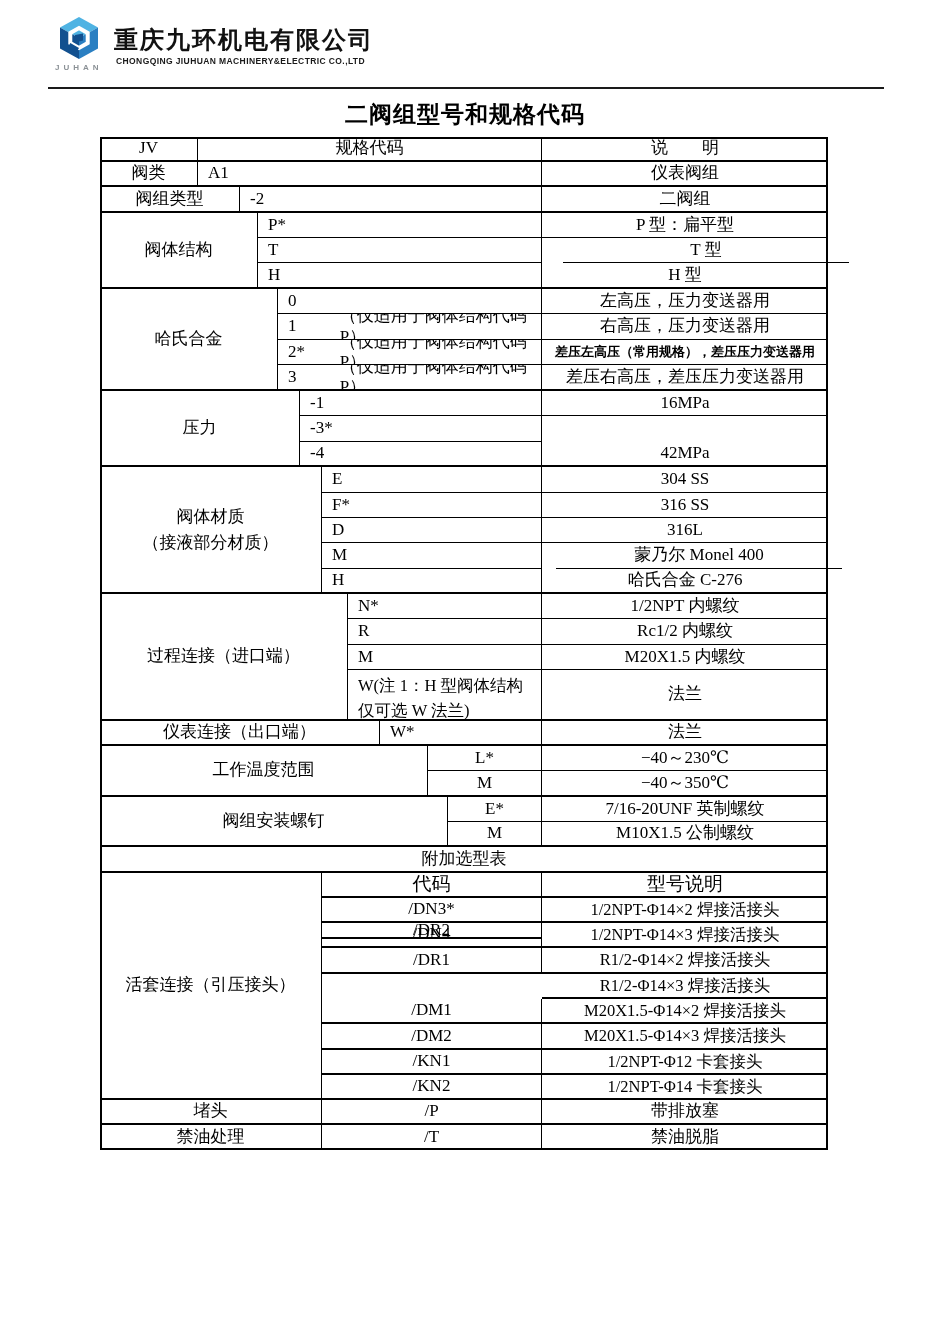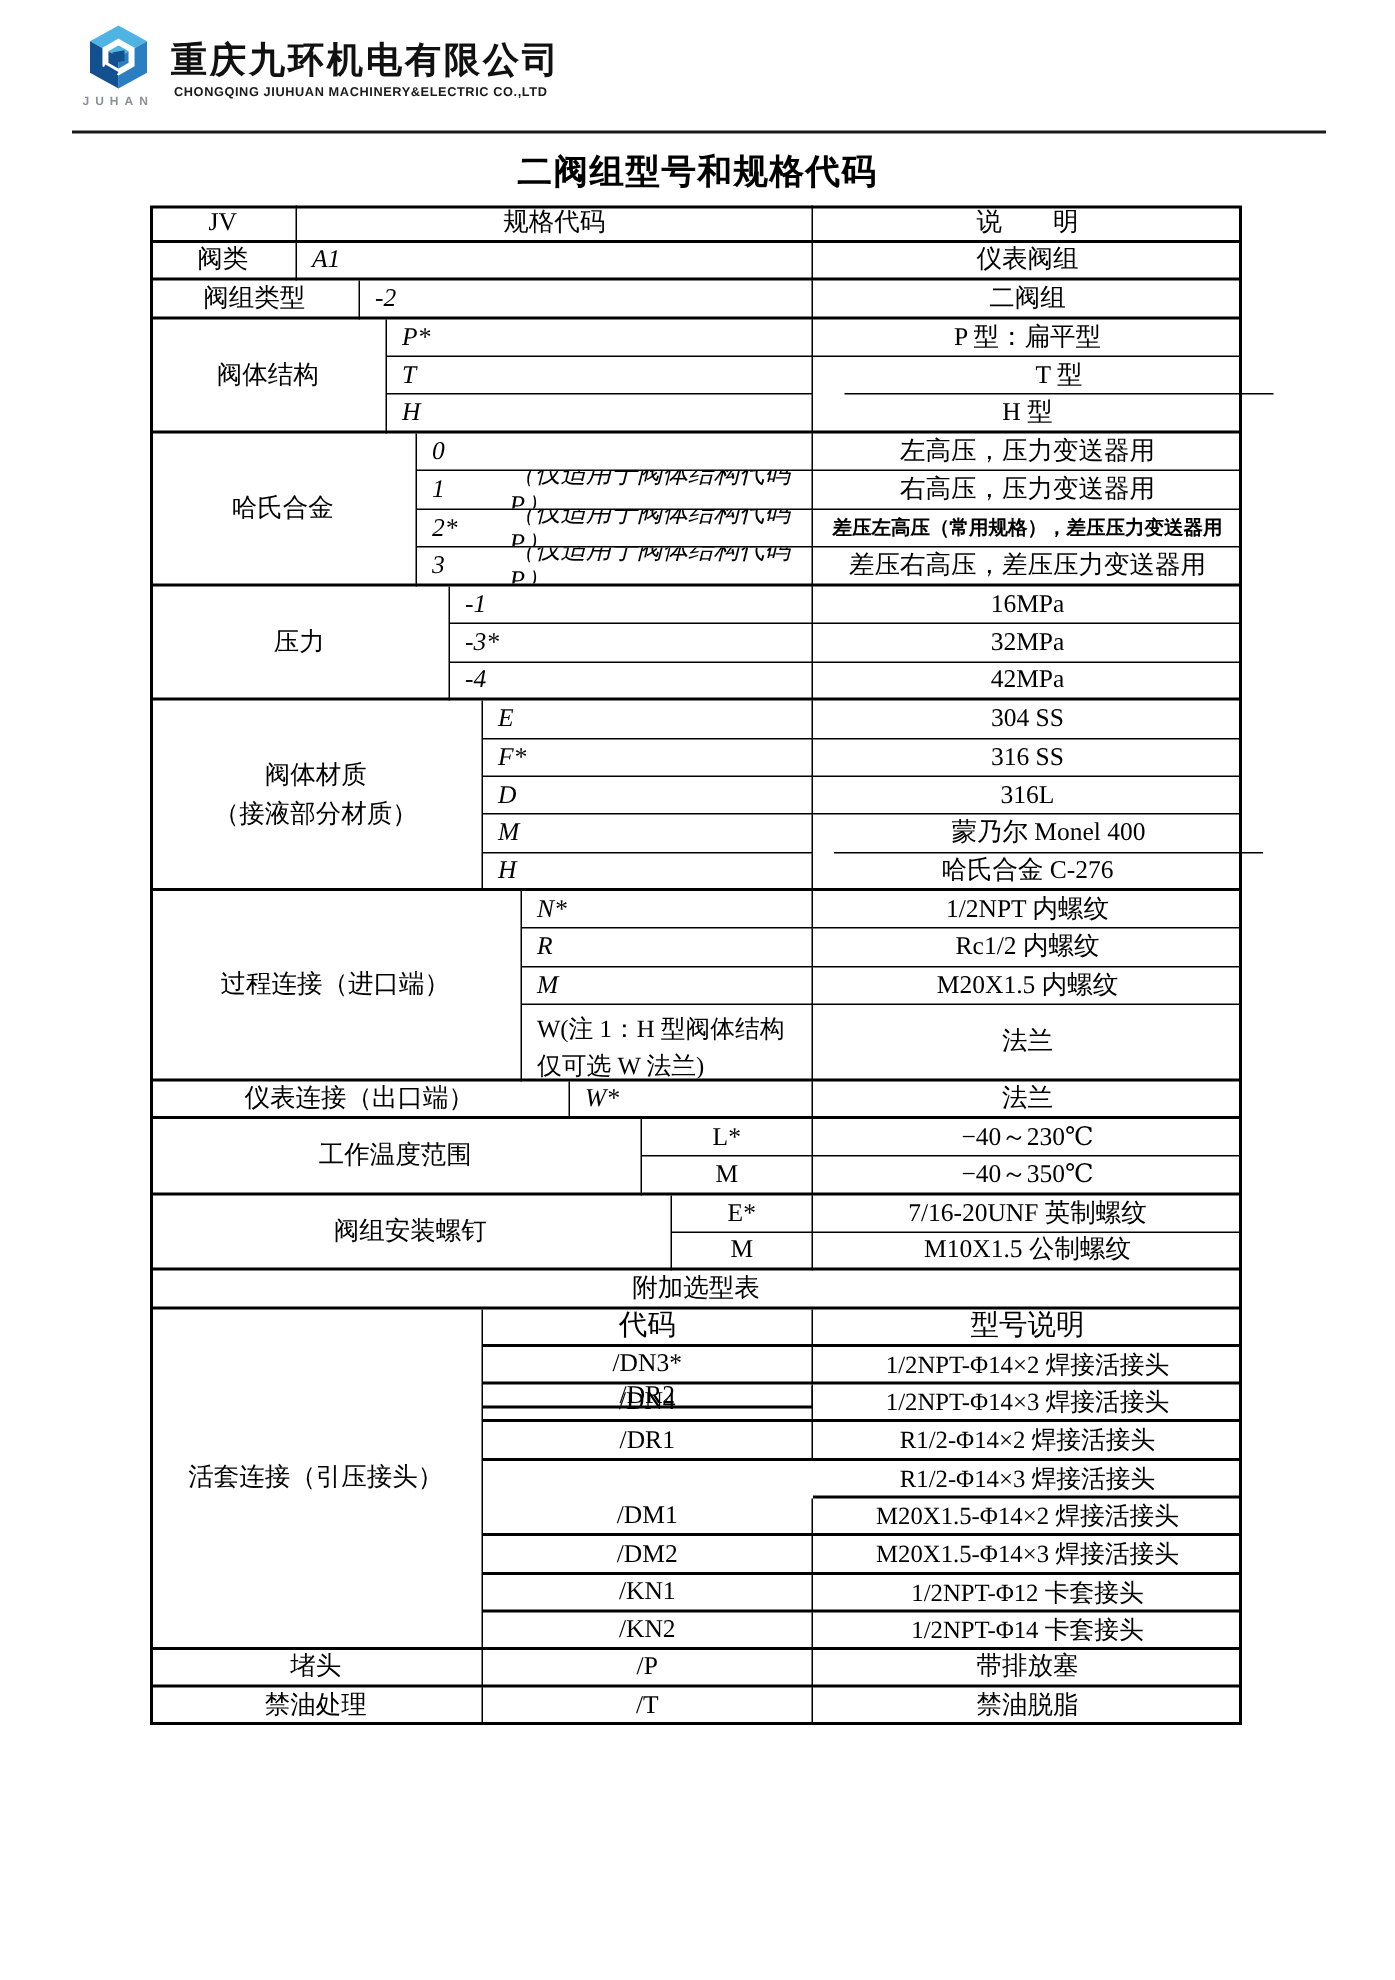--- a/index.html
+++ b/index.html
@@ -19,21 +19,21 @@
   
   .doc-title{position:absolute;left:0;top:99px;width:930px;text-align:center;
              font-weight:bold;font-size:23px;letter-spacing:1px;}
 
   
   .tbl{position:absolute;left:100px;top:137px;width:728px;height:1013px;}
   .outline{position:absolute;inset:0;border:2px solid #000;pointer-events:none;}
   .c{position:absolute;box-sizing:border-box;border-right:1px solid #000;border-bottom:1px solid #000;
      display:flex;align-items:center;font-size:17px;line-height:1.2;overflow:hidden;}
   .ctr{justify-content:center;text-align:center;}
-  .lft{justify-content:flex-start;padding-left:10px;font-style:italic;}
+  .lft{justify-content:flex-start;padding-left:10px;}
   .b2{border-bottom-width:2px;}
   .nr{border-right:none;}
   .nb{border-bottom:none;text-align:center;}
   .big{font-size:19px;}
   .sm{font-family:"Liberation Sans",sans-serif;font-weight:bold;font-size:13px;}
   .adesc{font-size:16.5px;}
   .two-line{flex-direction:column;justify-content:center;line-height:1.5;}
   .wrapcell{display:block;padding:4px 6px 0 10px;line-height:1.5;font-size:16.5px;}
   .k{display:inline-block;width:56px;}
 </style>
@@ -95,21 +95,20 @@
     <div class="c lft b2" style="left:178px;top:228px;width:264px;height:26px">
         <span class="k">3</span>
         <span>（仅适用于阀体结构代码 P）</span>
       </div>
     <div class="c ctr b2 nr" style="left:442px;top:228px;width:286px;height:26px">差压右高压，差压压力变送器用</div>
 
     <div class="c ctr b2" style="left:0;top:254px;width:200px;height:76px">压力</div>
     <div class="c lft" style="left:200px;top:254px;width:242px;height:25px">-1</div>
     <div class="c ctr nr" style="left:442px;top:254px;width:286px;height:25px">16MPa</div>
     <div class="c lft" style="left:200px;top:279px;width:242px;height:26px">-3*</div>
-    <div class="c ctr nr" style="left:442px;top:279px;width:286px;height:26px">32MPa</div>
     <div class="c lft b2" style="left:200px;top:305px;width:242px;height:25px">-4</div>
     <div class="c ctr b2 nr" style="left:442px;top:305px;width:286px;height:25px">42MPa</div>
 
     <div class="c ctr b2 two-line" style="left:0;top:330px;width:222px;height:127px">
       <div>阀体材质</div>
       <div>（接液部分材质）</div>
     </div>
     <div class="c lft" style="left:222px;top:330px;width:220px;height:26px">E</div>
     <div class="c ctr nr" style="left:442px;top:330px;width:286px;height:26px">304 SS</div>
     <div class="c lft" style="left:222px;top:356px;width:220px;height:25px">F*</div>

